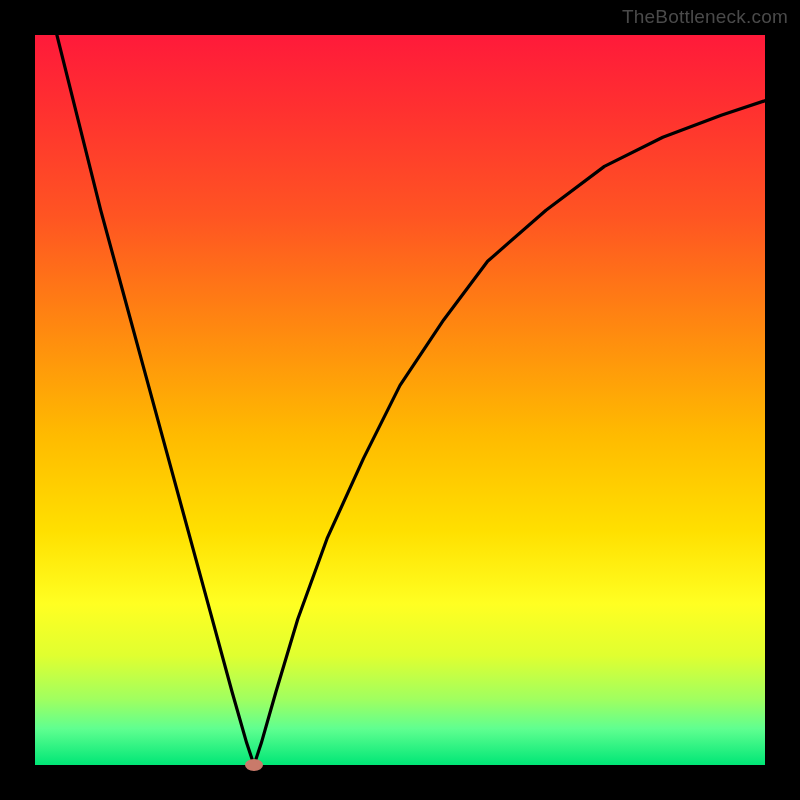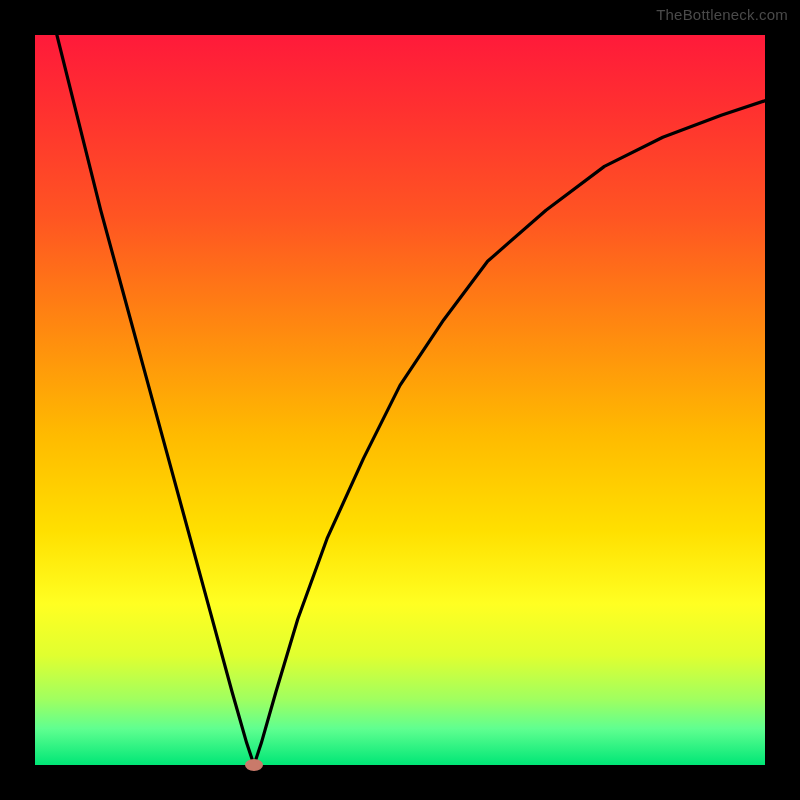--- a/index.html
+++ b/index.html
@@ -28,21 +28,21 @@
       #e0ff30 85%,
       #a0ff60 91%,
       #60ff90 95%,
       #00e676 100%);
   }
   .watermark {
     position: absolute;
     top: 6px;
     right: 12px;
     color: #4a4a4a;
-    font-size: 15px;
+    font-size: 19px;
     font-weight: 500;
     letter-spacing: 0.2px;
     z-index: 10;
   }
   .curve-svg {
     position: absolute;
     left: 35px;
     top: 35px;
     width: 730px;
     height: 730px;

